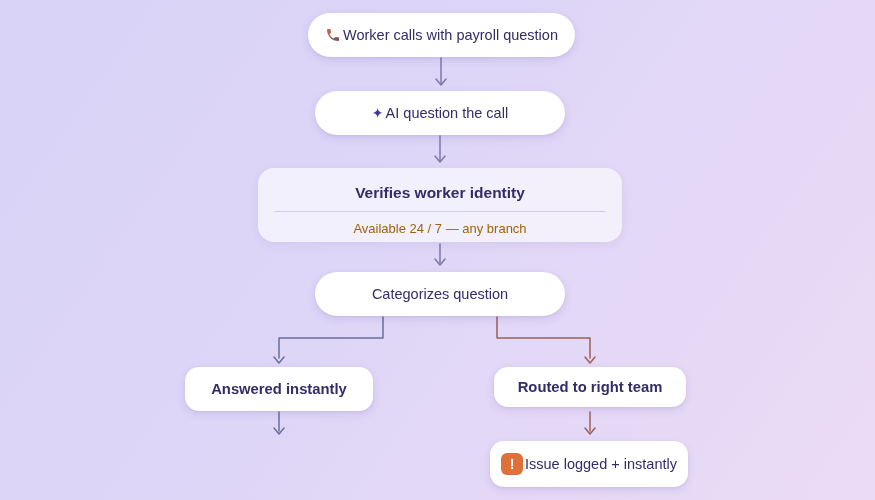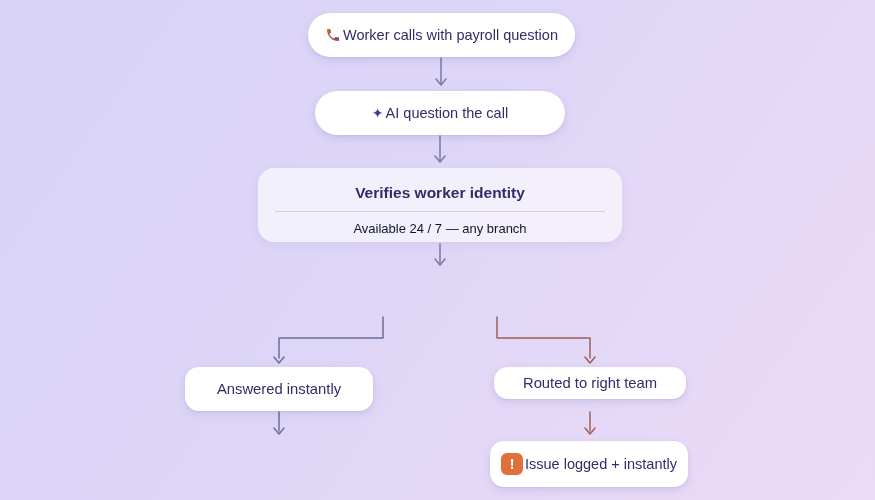--- a/index.html
+++ b/index.html
@@ -22,41 +22,41 @@
     align-items: center;
     justify-content: center;
     gap: 2px;
     font-size: 14.5px;
     color: #332c66;
     box-shadow: 0 3px 9px rgba(90, 70, 160, 0.14), 0 1px 2px rgba(90, 70, 160, 0.08);
     white-space: nowrap;
   }
   .pill { border-radius: 22px; }
   .rounded { border-radius: 14px; }
-  .bold { font-weight: 400; font-size: 14.8px; }
+  .bold { font-weight: 700; font-size: 14.8px; }
 
   #node-call        { left: 308px; top: 13px;  width: 267px; height: 44px; }
   #node-ai          { left: 315px; top: 91px;  width: 250px; height: 44px; }
   #node-verify      { left: 258px; top: 168px; width: 364px; height: 74px;
                       border-radius: 16px;
                       background: rgba(247, 245, 252, 0.82);
                       box-shadow: 0 3px 10px rgba(90, 70, 160, 0.08);
                       flex-direction: column; justify-content: flex-start; gap: 0; }
   #node-categorize  { left: 315px; top: 272px; width: 250px; height: 44px; }
   #node-answered    { left: 185px; top: 367px; width: 188px; height: 44px; }
-  #node-routed      { left: 494px; top: 367px; width: 192px; height: 32px; }
+  #node-routed      { left: 494px; top: 367px; width: 192px; height: 40px; }
   #node-resolution  { left: 185px; top: 441px; width: 188px; height: 46px; }
   #node-escalated   { left: 490px; top: 441px; width: 198px; height: 46px; }
 
   .verify-title { font-weight: 700; font-size: 15.5px; padding-top: 13px; line-height: 24px; }
   .verify-divider {
     width: 330px; height: 1px; background: #d2cce6; margin-top: 6px;
   }
   .verify-subtitle {
-    font-size: 13px; color: #0f172a; padding-top: 9px;
+    font-size: 13px; color: #a16207; padding-top: 9px;
   }
 
   .sparkle { color: #44379b; font-size: 14px; line-height: 1; }
 
   .badge-icon {
     width: 22px; height: 22px; border-radius: 6px;
     display: flex; align-items: center; justify-content: center;
     flex: 0 0 auto;
   }
   .badge-check { background: #28a27c; }
@@ -121,20 +121,23 @@
     <span class="sparkle">✦</span>
     <span>AI question the call</span>
   </div>
 
   <div class="node" id="node-verify">
     <div class="verify-title">Verifies worker identity</div>
     <div class="verify-divider"></div>
     <div class="verify-subtitle">Available 24 / 7 — any branch</div>
   </div>
 
+  <div class="node pill" id="node-categorize">
+    <span>Categorizes question</span>
+  </div>
 
   <div class="node rounded bold" id="node-answered">
     <span>Answered instantly</span>
   </div>
 
   <div class="node rounded bold" id="node-routed">
     <span>Routed to right team</span>
   </div>
 
 

